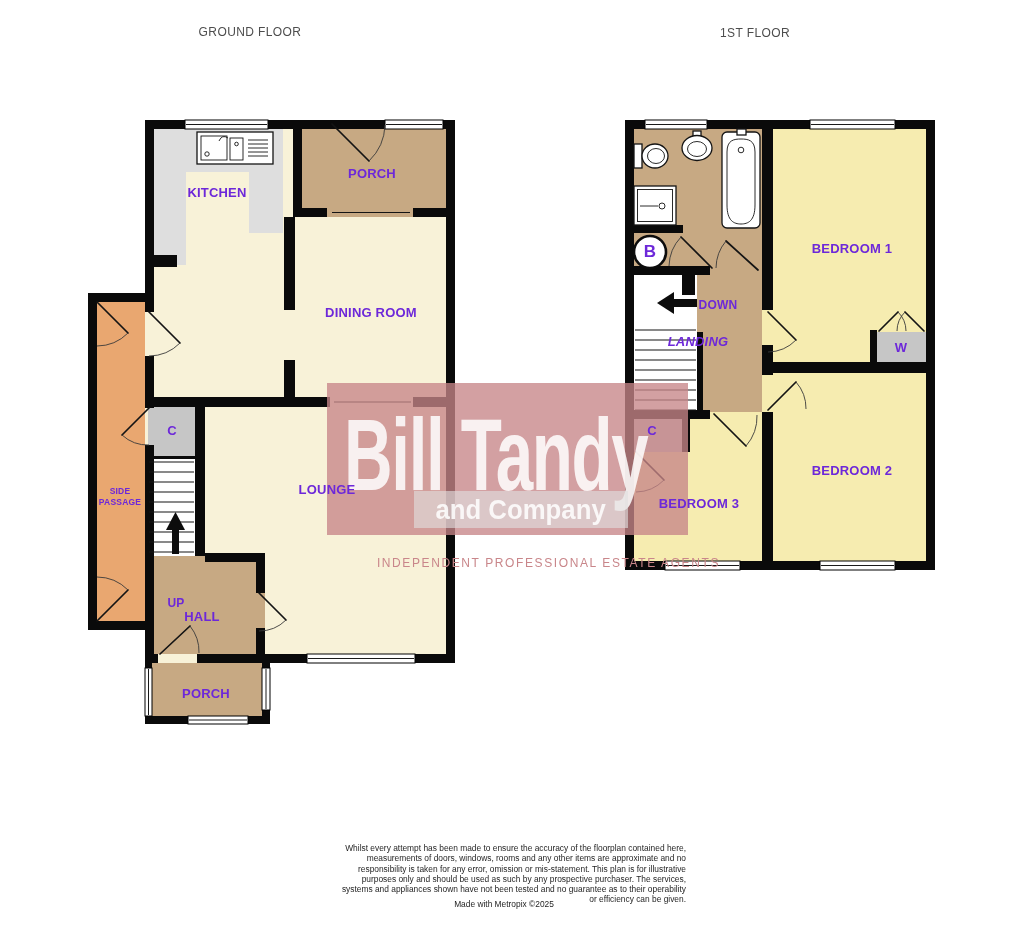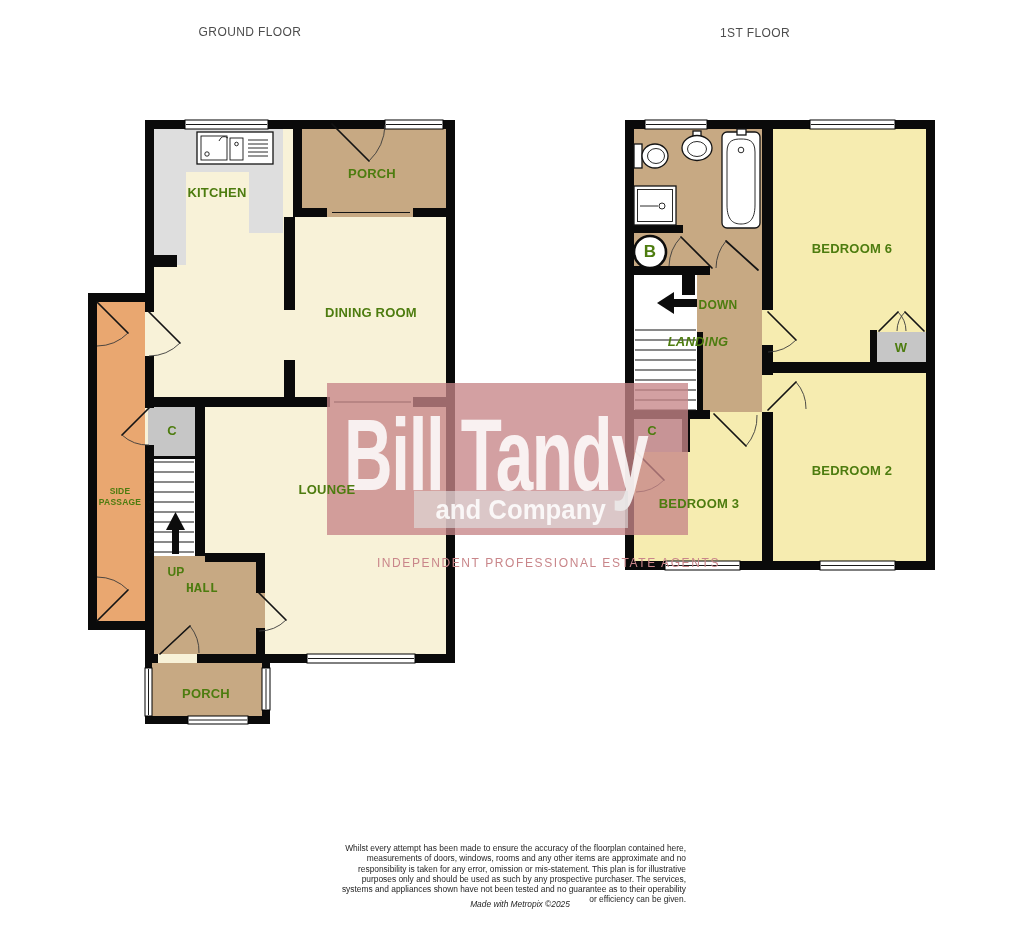--- a/index.html
+++ b/index.html
@@ -9,21 +9,21 @@
   .wall{fill:var(--wall);}
   .win{fill:#ffffff;stroke:#000;stroke-width:1;}
   .winline{stroke:#000;stroke-width:0.9;}
   .door{stroke:#141414;stroke-width:1.7;fill:none;stroke-linecap:round;}
   .arc{stroke:#3a3a3a;stroke-width:0.9;fill:none;}
   .openline{stroke:#141414;stroke-width:1.2;}
   .tread{stroke:#141414;stroke-width:1.1;}
   .fx{fill:#fff;stroke:#141414;stroke-width:1.3;}
   .fxl{fill:none;stroke:#141414;stroke-width:0.9;}
   .arrow{fill:#0c0c0c;}
-  .lbl{position:absolute;color:#4d7c0f;font-weight:bold;text-align:center;
+  .lbl{position:absolute;color:#6d28d9;font-weight:bold;text-align:center;
        font-size:13px;letter-spacing:.2px;white-space:nowrap;z-index:30;}
   .lbl.small{font-size:12px;letter-spacing:.2px;}
   .lbl.wrap{white-space:normal;font-size:8.5px;line-height:1.3;}
   .lbl.big{font-size:17px;}
   .floor-title{position:absolute;color:#4d4d4d;font-size:12px;letter-spacing:.4px;
        text-align:center;z-index:30;}
   
   .wm{position:absolute;z-index:20;}
   .wm-block{left:327px;top:383px;width:361px;height:152px;background:var(--wm_pink);}
   .wm-brand{left:344px;top:404px;font-size:102px;font-weight:bold;line-height:1;
@@ -33,22 +33,22 @@
        display:flex;align-items:center;justify-content:center;text-align:right;}
   .wm-sub{font-size:28px;font-weight:bold;color:var(--wm_text);transform:scaleX(.92);
        white-space:nowrap;line-height:1;}
   .wm-tagline{left:300px;top:556px;width:420px;text-align:right;font-size:12px;
        letter-spacing:1.6px;color:var(--wm_tagline);white-space:nowrap;}
   
   .footer-address{position:absolute;left:310px;top:808px;width:400px;text-align:center;
        font-size:11px;color:#3d3d3d;letter-spacing:.2px;z-index:30;}
   .footer-disclaimer{position:absolute;left:334px;top:843px;width:352px;text-align:right;
        font-size:8.4px;line-height:1.22;color:#1f1f1f;z-index:30;}
-  .footer-credit{position:absolute;left:344px;top:899px;width:352px;text-align:center;
-       font-size:8.4px;color:#1f1f1f;z-index:30;font-style:italic;}
+  .footer-credit{position:absolute;left:328px;top:899px;width:352px;text-align:center;
+       font-size:8.4px;color:#1f1f1f;z-index:30;}
 </style>
 </head>
 <body>
 
 <div class="page">
 
   <div class="floor-title" style="left:150px;top:25px;width:200px;">GROUND FLOOR</div>
   <div class="floor-title" style="left:655px;top:26px;width:200px;">1ST FLOOR</div>
 
   <svg class="plan-svg" width="1020" height="937" viewBox="0 0 1020 937">
@@ -278,27 +278,27 @@
     <div class="wm wm-band">
       <span class="wm-sub">and Company</span>
     </div>
     <div class="wm wm-tagline">INDEPENDENT PROFESSIONAL ESTATE AGENTS</div>
   </div>
 
   <div class="lbl" style="left:157px;top:185px;width:120px;">KITCHEN</div>
   <div class="lbl" style="left:312px;top:166px;width:120px;">PORCH</div>
   <div class="lbl" style="left:301px;top:305px;width:140px;">DINING ROOM</div>
   <div class="lbl" style="left:267px;top:482px;width:120px;">LOUNGE</div>
-  <div class="lbl" style="left:162px;top:581px;width:80px;font-family:Liberation Mono, monospace;">HALL</div>
+  <div class="lbl" style="left:162px;top:609px;width:80px;">HALL</div>
   <div class="lbl" style="left:146px;top:686px;width:120px;">PORCH</div>
   <div class="lbl wrap" style="left:95px;top:486px;width:50px;">SIDE PASSAGE</div>
   <div class="lbl" style="left:152px;top:423px;width:40px;">C</div>
-  <div class="lbl small" style="left:156px;top:565px;width:40px;">UP</div>
-
-  <div class="lbl" style="left:792px;top:241px;width:120px;">BEDROOM 6</div>
+  <div class="lbl small" style="left:156px;top:596px;width:40px;">UP</div>
+
+  <div class="lbl" style="left:792px;top:241px;width:120px;">BEDROOM 1</div>
   <div class="lbl" style="left:792px;top:463px;width:120px;">BEDROOM 2</div>
   <div class="lbl" style="left:639px;top:496px;width:120px;">BEDROOM 3</div>
   <div class="lbl" style="left:648px;top:334px;width:100px;font-style:italic;">LANDING</div>
   <div class="lbl small" style="left:696px;top:298px;width:44px;">DOWN</div>
   <div class="lbl" style="left:881px;top:340px;width:40px;">W</div>
   <div class="lbl" style="left:632px;top:423px;width:40px;">C</div>
   <div class="lbl big" style="left:635px;top:242px;width:30px;">B</div>
 
   <div class="footer-disclaimer">Whilst every attempt has been made to ensure the accuracy of the floorplan contained here, measurements of doors, windows, rooms and any other items are approximate and no responsibility is taken for any error, omission or mis-statement. This plan is for illustrative purposes only and should be used as such by any prospective purchaser. The services, systems and appliances shown have not been tested and no guarantee as to their operability or efficiency can be given.</div>
   <div class="footer-credit">Made with Metropix ©2025</div>

